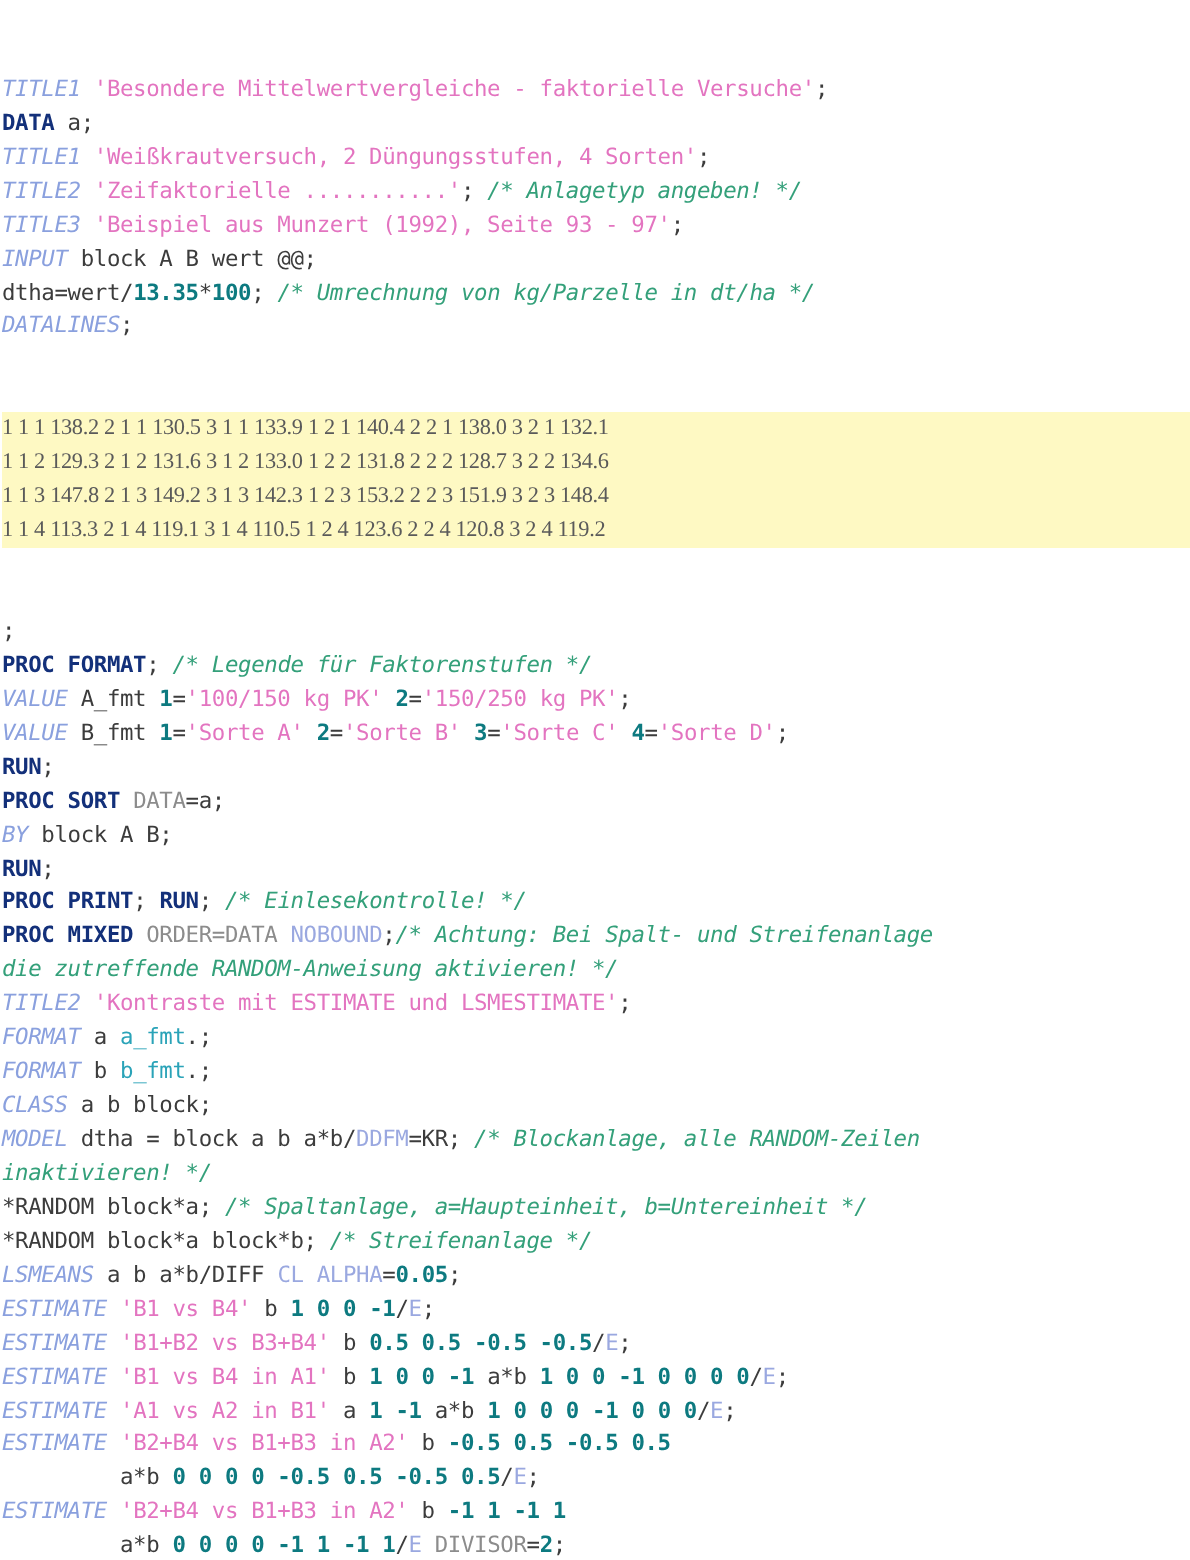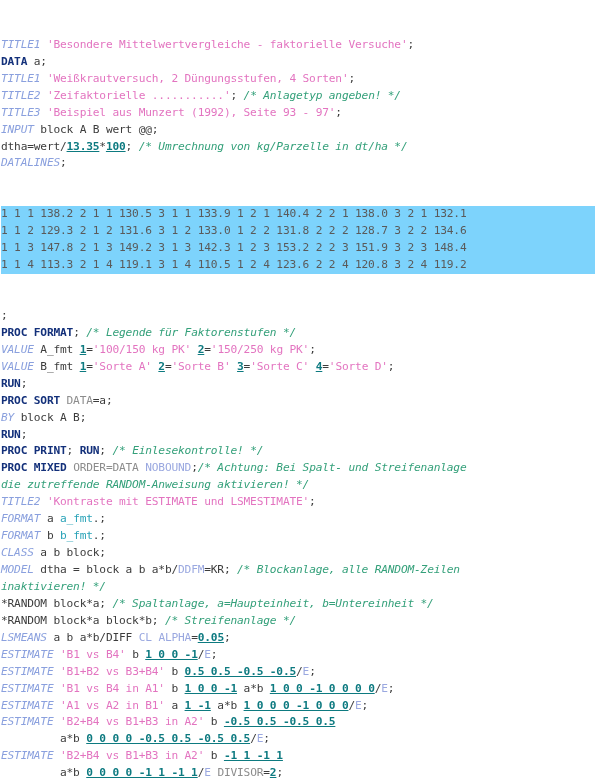--- a/index.html
+++ b/index.html
@@ -23,31 +23,32 @@
   .ln {
     display: block;
     height: 16.95px;
     white-space: pre;
   }
   
   .kw      { color: #13307a; font-weight: bold; }          
   .stmt    { color: #8aa0de; font-style: italic; }                              
   .str     { color: #e374c0; }                              
   .cmt     { color: #34a07a; font-style: italic; }                              
-  .num     { color: #0d7a80; font-weight: bold; text-decoration: underline; }           
+  .num     { color: #0d7a80; font-weight: bold; }           
   .opt     { color: #9aa8e0; text-align: center; }                              
   .plain   { color: #3c3c3c; }                              
   .gray    { color: #8c8c8c; }                              
   .fmtname { color: #2aa3b8; }                              
   .datarow {
-    background: #7dd3fc;
+    background: #fef9c3;
     color: #5a5a5a;
     display: block;
     height: 16.95px;
     white-space: pre;
+    font-family: Liberation Serif, serif;
   }
 </style>
 </head>
 <body>
 
 <div id="code">
   <div id="block-1"><span class="ln"><span class="stmt">TITLE1 </span><span class="str">'Besondere Mittelwertvergleiche - faktorielle Versuche'</span><span class="plain">;</span></span><span class="ln"><span class="kw">DATA</span><span class="plain"> a;</span></span><span class="ln"><span class="stmt">TITLE1 </span><span class="str">'Weißkrautversuch, 2 Düngungsstufen, 4 Sorten'</span><span class="plain">;</span></span><span class="ln"><span class="stmt">TITLE2 </span><span class="str">'Zeifaktorielle ...........'</span><span class="plain">; </span><span class="cmt">/* Anlagetyp angeben! */</span></span><span class="ln"><span class="stmt">TITLE3 </span><span class="str">'Beispiel aus Munzert (1992), Seite 93 - 97'</span><span class="plain">;</span></span><span class="ln"><span class="stmt">INPUT</span><span class="plain"> block A B wert @@;</span></span><span class="ln"><span class="plain">dtha=wert/</span><span class="num">13.35</span><span class="plain">*</span><span class="num">100</span><span class="plain">; </span><span class="cmt">/* Umrechnung von kg/Parzelle in dt/ha */</span></span><span class="ln"><span class="stmt">DATALINES</span><span class="plain">;</span></span></div>
   <div id="block-data"><span class="datarow">1 1 1 138.2 2 1 1 130.5 3 1 1 133.9 1 2 1 140.4 2 2 1 138.0 3 2 1 132.1</span><span class="datarow">1 1 2 129.3 2 1 2 131.6 3 1 2 133.0 1 2 2 131.8 2 2 2 128.7 3 2 2 134.6</span><span class="datarow">1 1 3 147.8 2 1 3 149.2 3 1 3 142.3 1 2 3 153.2 2 2 3 151.9 3 2 3 148.4</span><span class="datarow">1 1 4 113.3 2 1 4 119.1 3 1 4 110.5 1 2 4 123.6 2 2 4 120.8 3 2 4 119.2</span></div>
   <div id="block-2"><span class="ln"><span class="plain">;</span></span><span class="ln"><span class="kw">PROC FORMAT</span><span class="plain">; </span><span class="cmt">/* Legende für Faktorenstufen */</span></span><span class="ln"><span class="stmt">VALUE</span><span class="plain"> A_fmt </span><span class="num">1</span><span class="plain">=</span><span class="str">'100/150 kg PK'</span><span class="plain"> </span><span class="num">2</span><span class="plain">=</span><span class="str">'150/250 kg PK'</span><span class="plain">;</span></span><span class="ln"><span class="stmt">VALUE</span><span class="plain"> B_fmt </span><span class="num">1</span><span class="plain">=</span><span class="str">'Sorte A'</span><span class="plain"> </span><span class="num">2</span><span class="plain">=</span><span class="str">'Sorte B'</span><span class="plain"> </span><span class="num">3</span><span class="plain">=</span><span class="str">'Sorte C'</span><span class="plain"> </span><span class="num">4</span><span class="plain">=</span><span class="str">'Sorte D'</span><span class="plain">;</span></span><span class="ln"><span class="kw">RUN</span><span class="plain">;</span></span><span class="ln"><span class="kw">PROC SORT</span><span class="plain"> </span><span class="gray">DATA</span><span class="plain">=a;</span></span><span class="ln"><span class="stmt">BY</span><span class="plain"> block A B;</span></span><span class="ln"><span class="kw">RUN</span><span class="plain">;</span></span><span class="ln"><span class="kw">PROC PRINT</span><span class="plain">; </span><span class="kw">RUN</span><span class="plain">; </span><span class="cmt">/* Einlesekontrolle! */</span></span><span class="ln"><span class="kw">PROC MIXED</span><span class="plain"> </span><span class="gray">ORDER=DATA</span><span class="plain"> </span><span class="opt">NOBOUND</span><span class="plain">;</span><span class="cmt">/* Achtung: Bei Spalt- und Streifenanlage</span></span><span class="ln"><span class="cmt">die zutreffende RANDOM-Anweisung aktivieren! */</span></span><span class="ln"><span class="stmt">TITLE2 </span><span class="str">'Kontraste mit ESTIMATE und LSMESTIMATE'</span><span class="plain">;</span></span><span class="ln"><span class="stmt">FORMAT</span><span class="plain"> a </span><span class="fmtname">a_fmt</span><span class="plain">.;</span></span><span class="ln"><span class="stmt">FORMAT</span><span class="plain"> b </span><span class="fmtname">b_fmt</span><span class="plain">.;</span></span><span class="ln"><span class="stmt">CLASS</span><span class="plain"> a b block;</span></span><span class="ln"><span class="stmt">MODEL</span><span class="plain"> dtha = block a b a*b/</span><span class="opt">DDFM</span><span class="plain">=KR; </span><span class="cmt">/* Blockanlage, alle RANDOM-Zeilen</span></span><span class="ln"><span class="cmt">inaktivieren! */</span></span><span class="ln"><span class="plain">*RANDOM block*a; </span><span class="cmt">/* Spaltanlage, a=Haupteinheit, b=Untereinheit */</span></span><span class="ln"><span class="plain">*RANDOM block*a block*b; </span><span class="cmt">/* Streifenanlage */</span></span><span class="ln"><span class="stmt">LSMEANS</span><span class="plain"> a b a*b/</span><span class="plain">DIFF</span><span class="plain"> </span><span class="opt">CL</span><span class="plain"> </span><span class="opt">ALPHA</span><span class="plain">=</span><span class="num">0.05</span><span class="plain">;</span></span><span class="ln"><span class="stmt">ESTIMATE</span><span class="plain"> </span><span class="str">'B1 vs B4'</span><span class="plain"> b </span><span class="num">1 0 0 -1</span><span class="plain">/</span><span class="opt">E</span><span class="plain">;</span></span><span class="ln"><span class="stmt">ESTIMATE</span><span class="plain"> </span><span class="str">'B1+B2 vs B3+B4'</span><span class="plain"> b </span><span class="num">0.5 0.5 -0.5 -0.5</span><span class="plain">/</span><span class="opt">E</span><span class="plain">;</span></span><span class="ln"><span class="stmt">ESTIMATE</span><span class="plain"> </span><span class="str">'B1 vs B4 in A1'</span><span class="plain"> b </span><span class="num">1 0 0 -1</span><span class="plain"> a*b </span><span class="num">1 0 0 -1 0 0 0 0</span><span class="plain">/</span><span class="opt">E</span><span class="plain">;</span></span><span class="ln"><span class="stmt">ESTIMATE</span><span class="plain"> </span><span class="str">'A1 vs A2 in B1'</span><span class="plain"> a </span><span class="num">1 -1</span><span class="plain"> a*b </span><span class="num">1 0 0 0 -1 0 0 0</span><span class="plain">/</span><span class="opt">E</span><span class="plain">;</span></span><span class="ln"><span class="stmt">ESTIMATE</span><span class="plain"> </span><span class="str">'B2+B4 vs B1+B3 in A2'</span><span class="plain"> b </span><span class="num">-0.5 0.5 -0.5 0.5</span></span><span class="ln"><span class="plain">         a*b </span><span class="num">0 0 0 0 -0.5 0.5 -0.5 0.5</span><span class="plain">/</span><span class="opt">E</span><span class="plain">;</span></span><span class="ln"><span class="stmt">ESTIMATE</span><span class="plain"> </span><span class="str">'B2+B4 vs B1+B3 in A2'</span><span class="plain"> b </span><span class="num">-1 1 -1 1</span></span><span class="ln"><span class="plain">         a*b </span><span class="num">0 0 0 0 -1 1 -1 1</span><span class="plain">/</span><span class="opt">E</span><span class="plain"> </span><span class="gray">DIVISOR</span><span class="plain">=</span><span class="num">2</span><span class="plain">;</span></span></div>
 </div>

